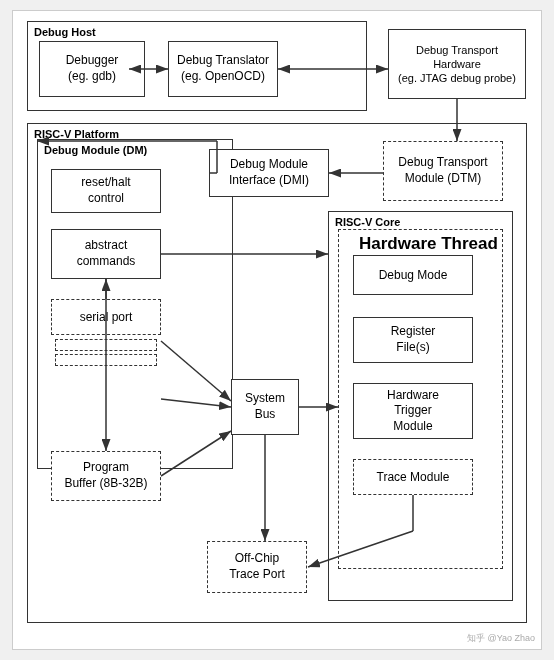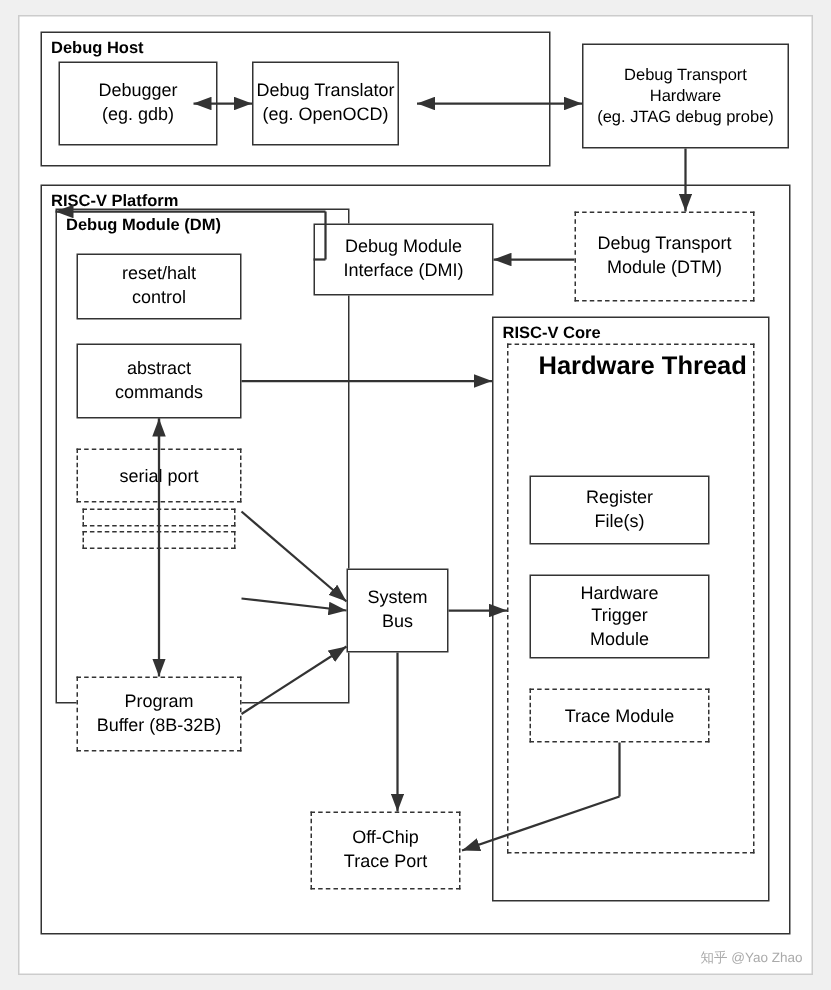--- a/index.html
+++ b/index.html
@@ -77,21 +77,21 @@
 
   <div class="region" style="left:14px; top:10px; width:340px; height:90px;">
     <span class="region-label">Debug Host</span>
   </div>
 
   <div class="box" style="left:26px; top:30px; width:106px; height:56px;">
     <span style="white-space:pre-line; line-height:1.3;">Debugger
 (eg. gdb)</span>
   </div>
 
-  <div class="box" style="left:155px; top:30px; width:98px; height:56px;">
+  <div class="box" style="left:155px; top:30px; width:110px; height:56px;">
     <span style="white-space:pre-line; line-height:1.3;">Debug Translator
 (eg. OpenOCD)</span>
   </div>
 
   <div class="box" style="left:375px; top:18px; width:138px; height:70px;">
     <span style="white-space:pre-line; line-height:1.3; font-size:11px;">Debug Transport
 Hardware
 (eg. JTAG debug probe)</span>
   </div>
 
@@ -142,20 +142,23 @@
   </div>
 
   <div class="region" style="left:315px; top:200px; width:185px; height:390px;">
     <span class="region-label" style="font-size:11px;">RISC-V Core</span>
   </div>
 
   <div class="box-dashed" style="left:325px; top:218px; width:165px; height:340px; border:1.5px dashed #333;">
     <span style="position:absolute; top:4px; left:20px; font-size:17px; font-weight:bold;">Hardware Thread</span>
   </div>
 
+  <div class="box" style="left:340px; top:244px; width:120px; height:40px;">
+    <span>Debug Mode</span>
+  </div>
 
   <div class="box" style="left:340px; top:306px; width:120px; height:46px;">
     <span style="white-space:pre-line; line-height:1.3;">Register
 File(s)</span>
   </div>
 
   <div class="box" style="left:340px; top:372px; width:120px; height:56px;">
     <span style="white-space:pre-line; line-height:1.3;">Hardware
 Trigger
 Module</span>

